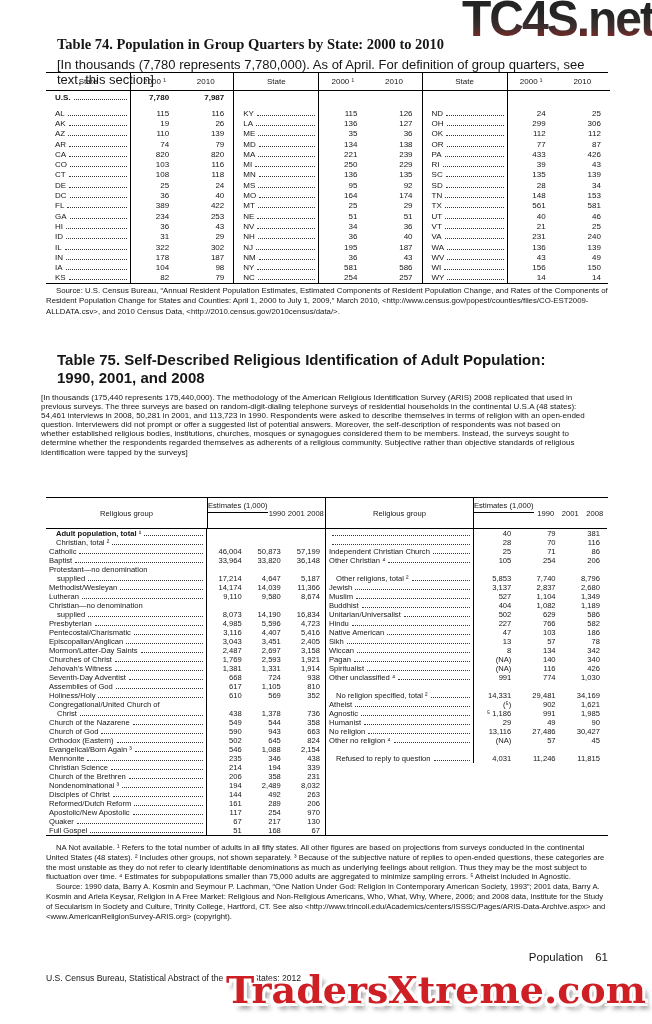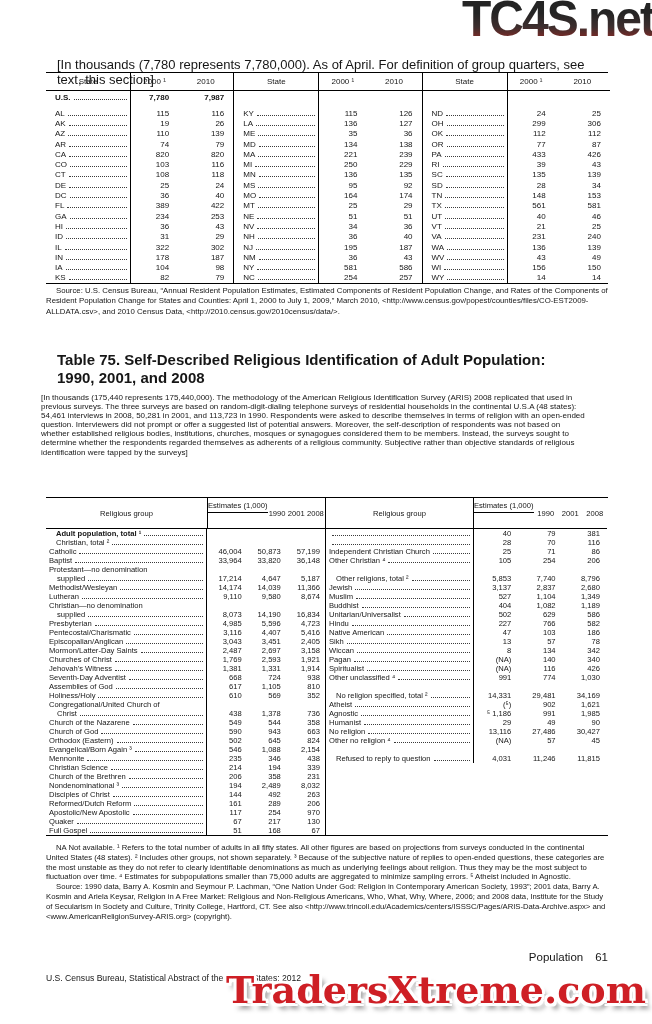--- a/index.html
+++ b/index.html
@@ -78,20 +78,21 @@
      background:linear-gradient(to bottom,#242424 40%,#3d2e2e 65%,#7e2a26 85%,#aa423c 100%);
      -webkit-background-clip:text;background-clip:text;color:transparent;filter:blur(.3px);}
 </style>
 </head>
 <body>
 
 <div id="page">
 
   <div id="wm-top">TC4S.net</div>
 
+  <div class="abs" id="t74-title">Table 74. Population in Group Quarters by State: 2000 to 2010</div>
   <div class="abs" id="t74-note">[In thousands (7,780 represents 7,780,000). As of April. For definition of group quarters, see text, this section]</div>
 
   <div class="abs" id="t74">
       <div class="g74">
         <div class="r74 hd">
           <span class="l74 hc">State</span>
           <span class="v74">2000 ¹</span>
           <span class="v74 v2">2010</span>
         </div>
         <div class="r74 us bold">

